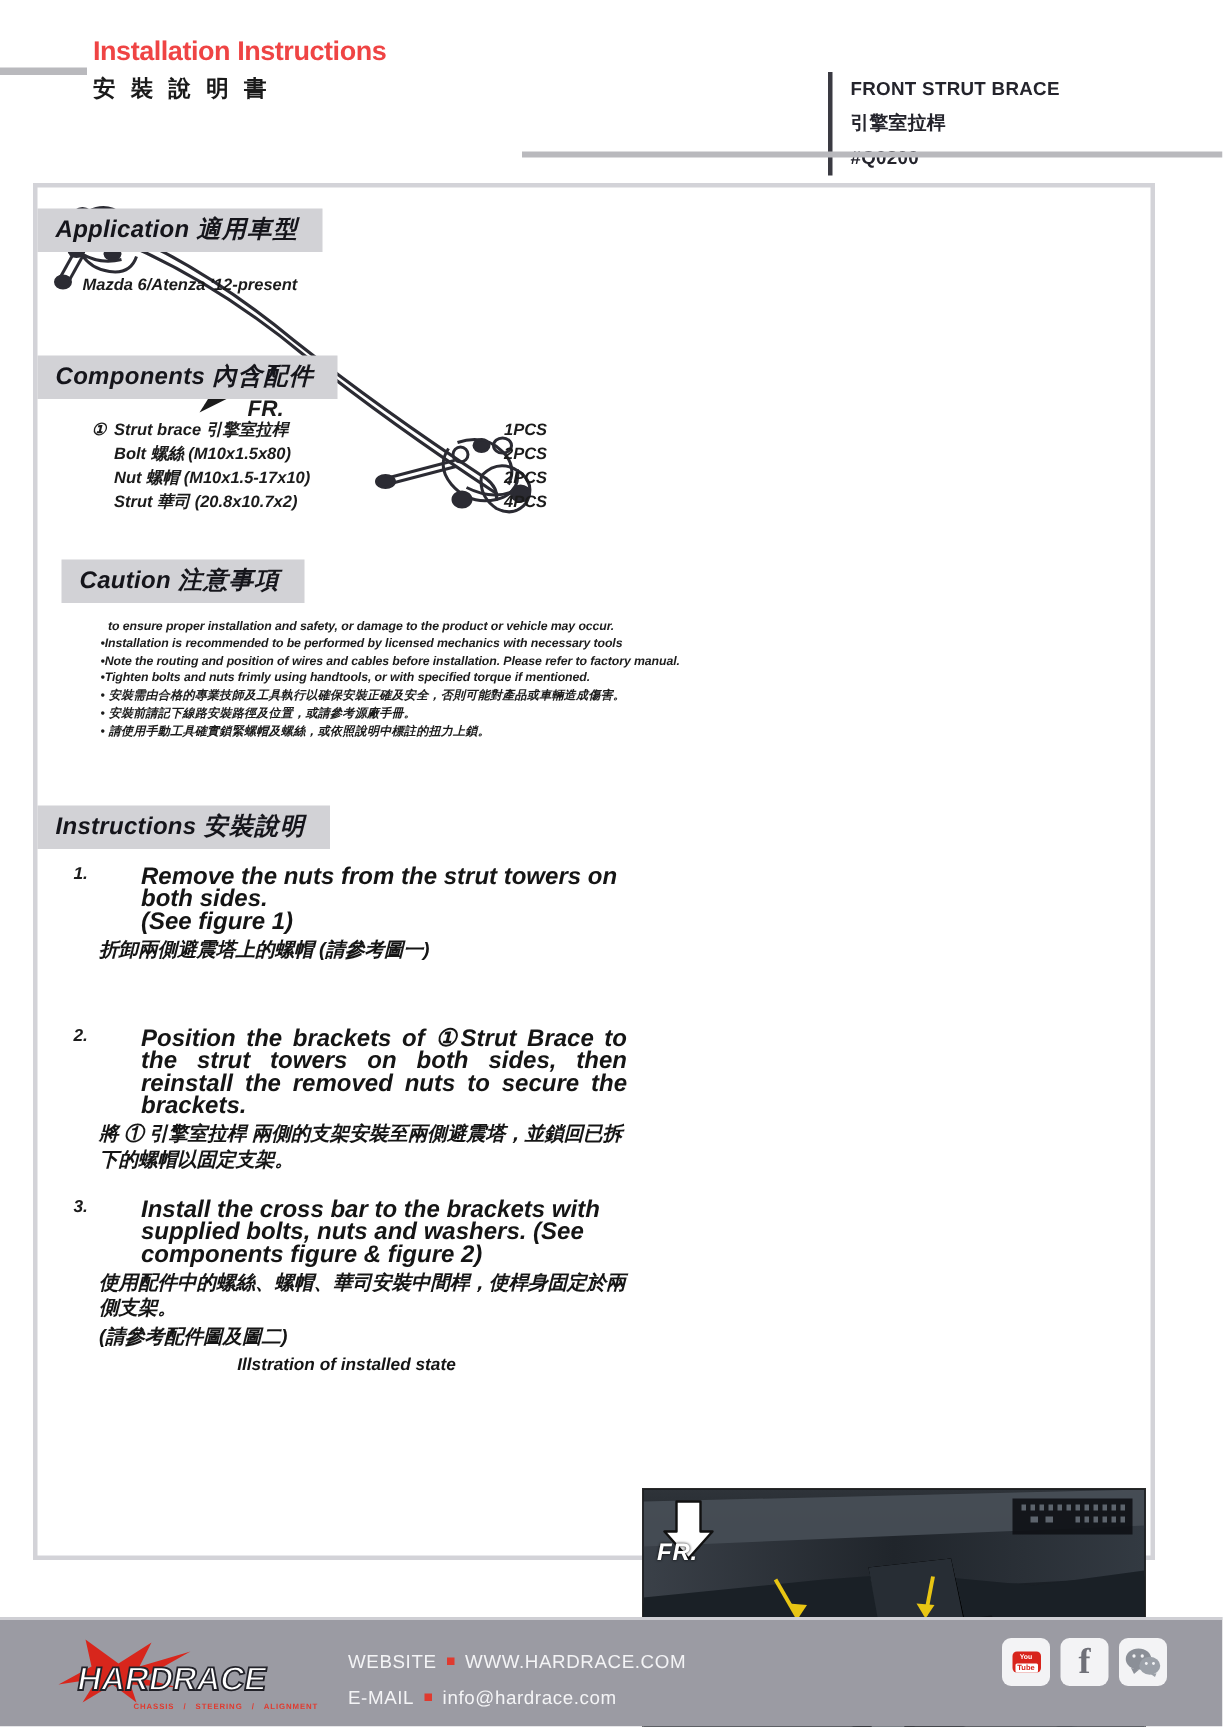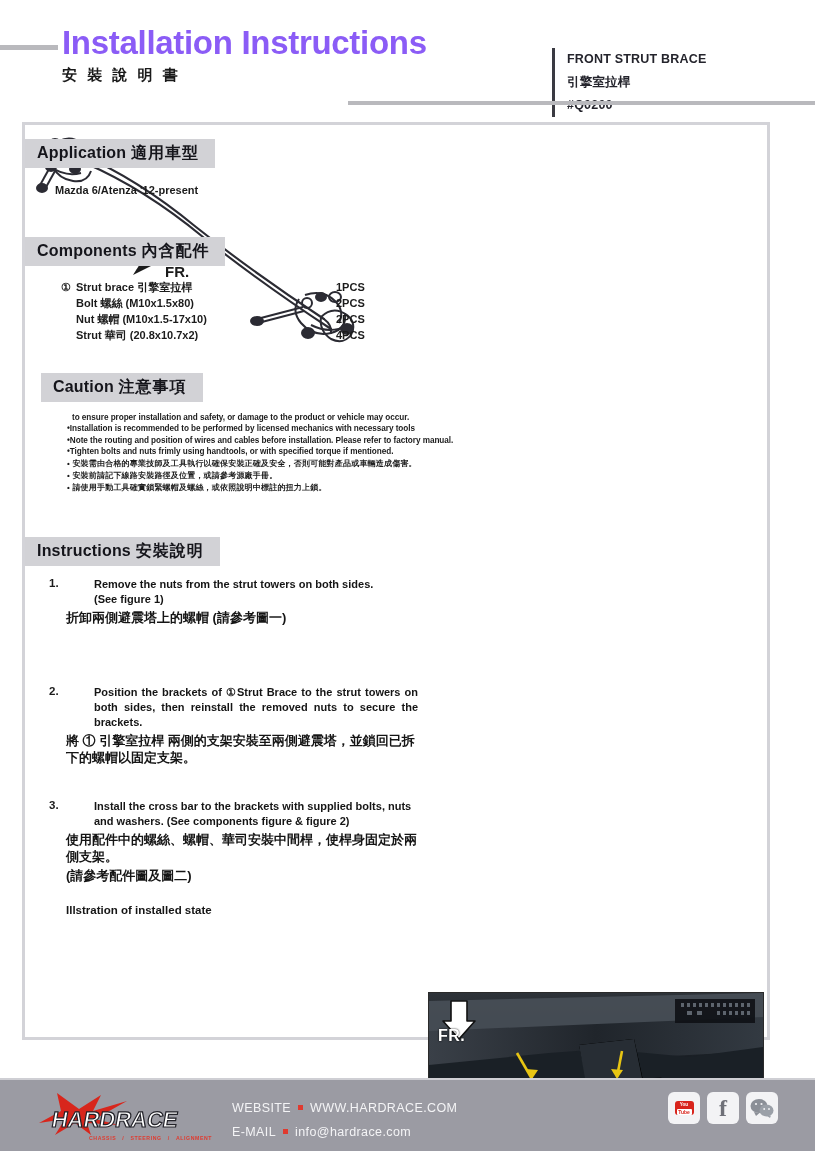--- a/index.html
+++ b/index.html
@@ -13,22 +13,22 @@
   }
 
   
   .header { position:relative; height:112px; }
   .title-dash {
     position:absolute; left:0; top:45px; width:58px; height:5px;
     background:#b9b9bd;
   }
   .title-block { position:absolute; left:62px; top:25px; }
   .title-en {
-    font-size:33px; font-weight:bold; letter-spacing:-0.3px;
-    color:#8b5cf6; line-height:1.1;
+    font-size:18px; font-weight:bold; letter-spacing:-0.3px;
+    color:#ef4444; line-height:1.1;
   }
   .title-zh {
     font-size:15px; font-weight:bold; color:#1a1a1a;
     letter-spacing:3px; margin-top:5px;
   }
   .prod-block {
     position:absolute; left:552px; top:20px;
     border-left:3px solid #3a3a42; padding-left:12px;margin-top:28px;
   }
   .prod-line { font-size:12.5px; font-weight:bold; color:#24242c; line-height:1.85; letter-spacing:0.2px; }
@@ -38,20 +38,21 @@
     background:#b9b9bd;
   }
 
   
   .content-box {
     position:absolute; left:22px; top:122px;
     width:748px; height:918px;
     border:3px solid #d3d3d8;
     background:#fff;
     box-sizing:border-box;
+    font-style:italic;
   }
 
   .section { position:absolute; }
   .sec-head {
     background:#d2d2d6;
     display:inline-block;
     padding:4px 16px 4px 12px;
     font-size:16px; font-weight:bold; color:#15151b;
     letter-spacing:0.2px;
     white-space:nowrap;
@@ -82,29 +83,29 @@
   }
   .caution-li.zh { font-size:8px; line-height:12.3px; letter-spacing:0.2px; }
   .caution-cont { padding-left:5px; }
 
   
   #sec-instructions { left:0; top:412px; width:100%; }
 
   .step { position:absolute; display:flex; }
   .step-num { width:17px; flex:none; font-size:11.5px; font-weight:bold; }
   .step-body { width:352px; }
-  .step-en { font-size:11px; font-weight:bold; line-height:15px; color:#151515;padding-left:28px; }
+  .step-en { font-size:16px; font-weight:bold; line-height:15px; color:#151515;padding-left:28px; }
   .step-en.justify { text-align:justify; }
   .step-zh { font-size:13px; font-weight:bold; line-height:17px; color:#151515; margin-top:2px; }
   .step-note { font-size:11.5px; font-weight:bold; line-height:16px; color:#151515; }
 
   #step1 { left:24px; top:40px; }
   #step2 { left:24px; top:148px; }
   #step3 { left:24px; top:262px; }
-  #illustration { position:absolute; left:41px; top:365px; width:330px; }
+  #illustration { position:absolute; left:41px; top:365px; width:330px;text-align:center; }
 
   
   .figure {
     position:absolute; border:1px solid #2a2a2a; overflow:hidden;
     background:#0d1116;
   }
   #fig-product { left:392px; top:8px; width:356px; height:232px; border:none; background:transparent; }
   #fig1 { left:403px; top:455px; width:334px; height:209px; }
 
   .fr-overlay {

